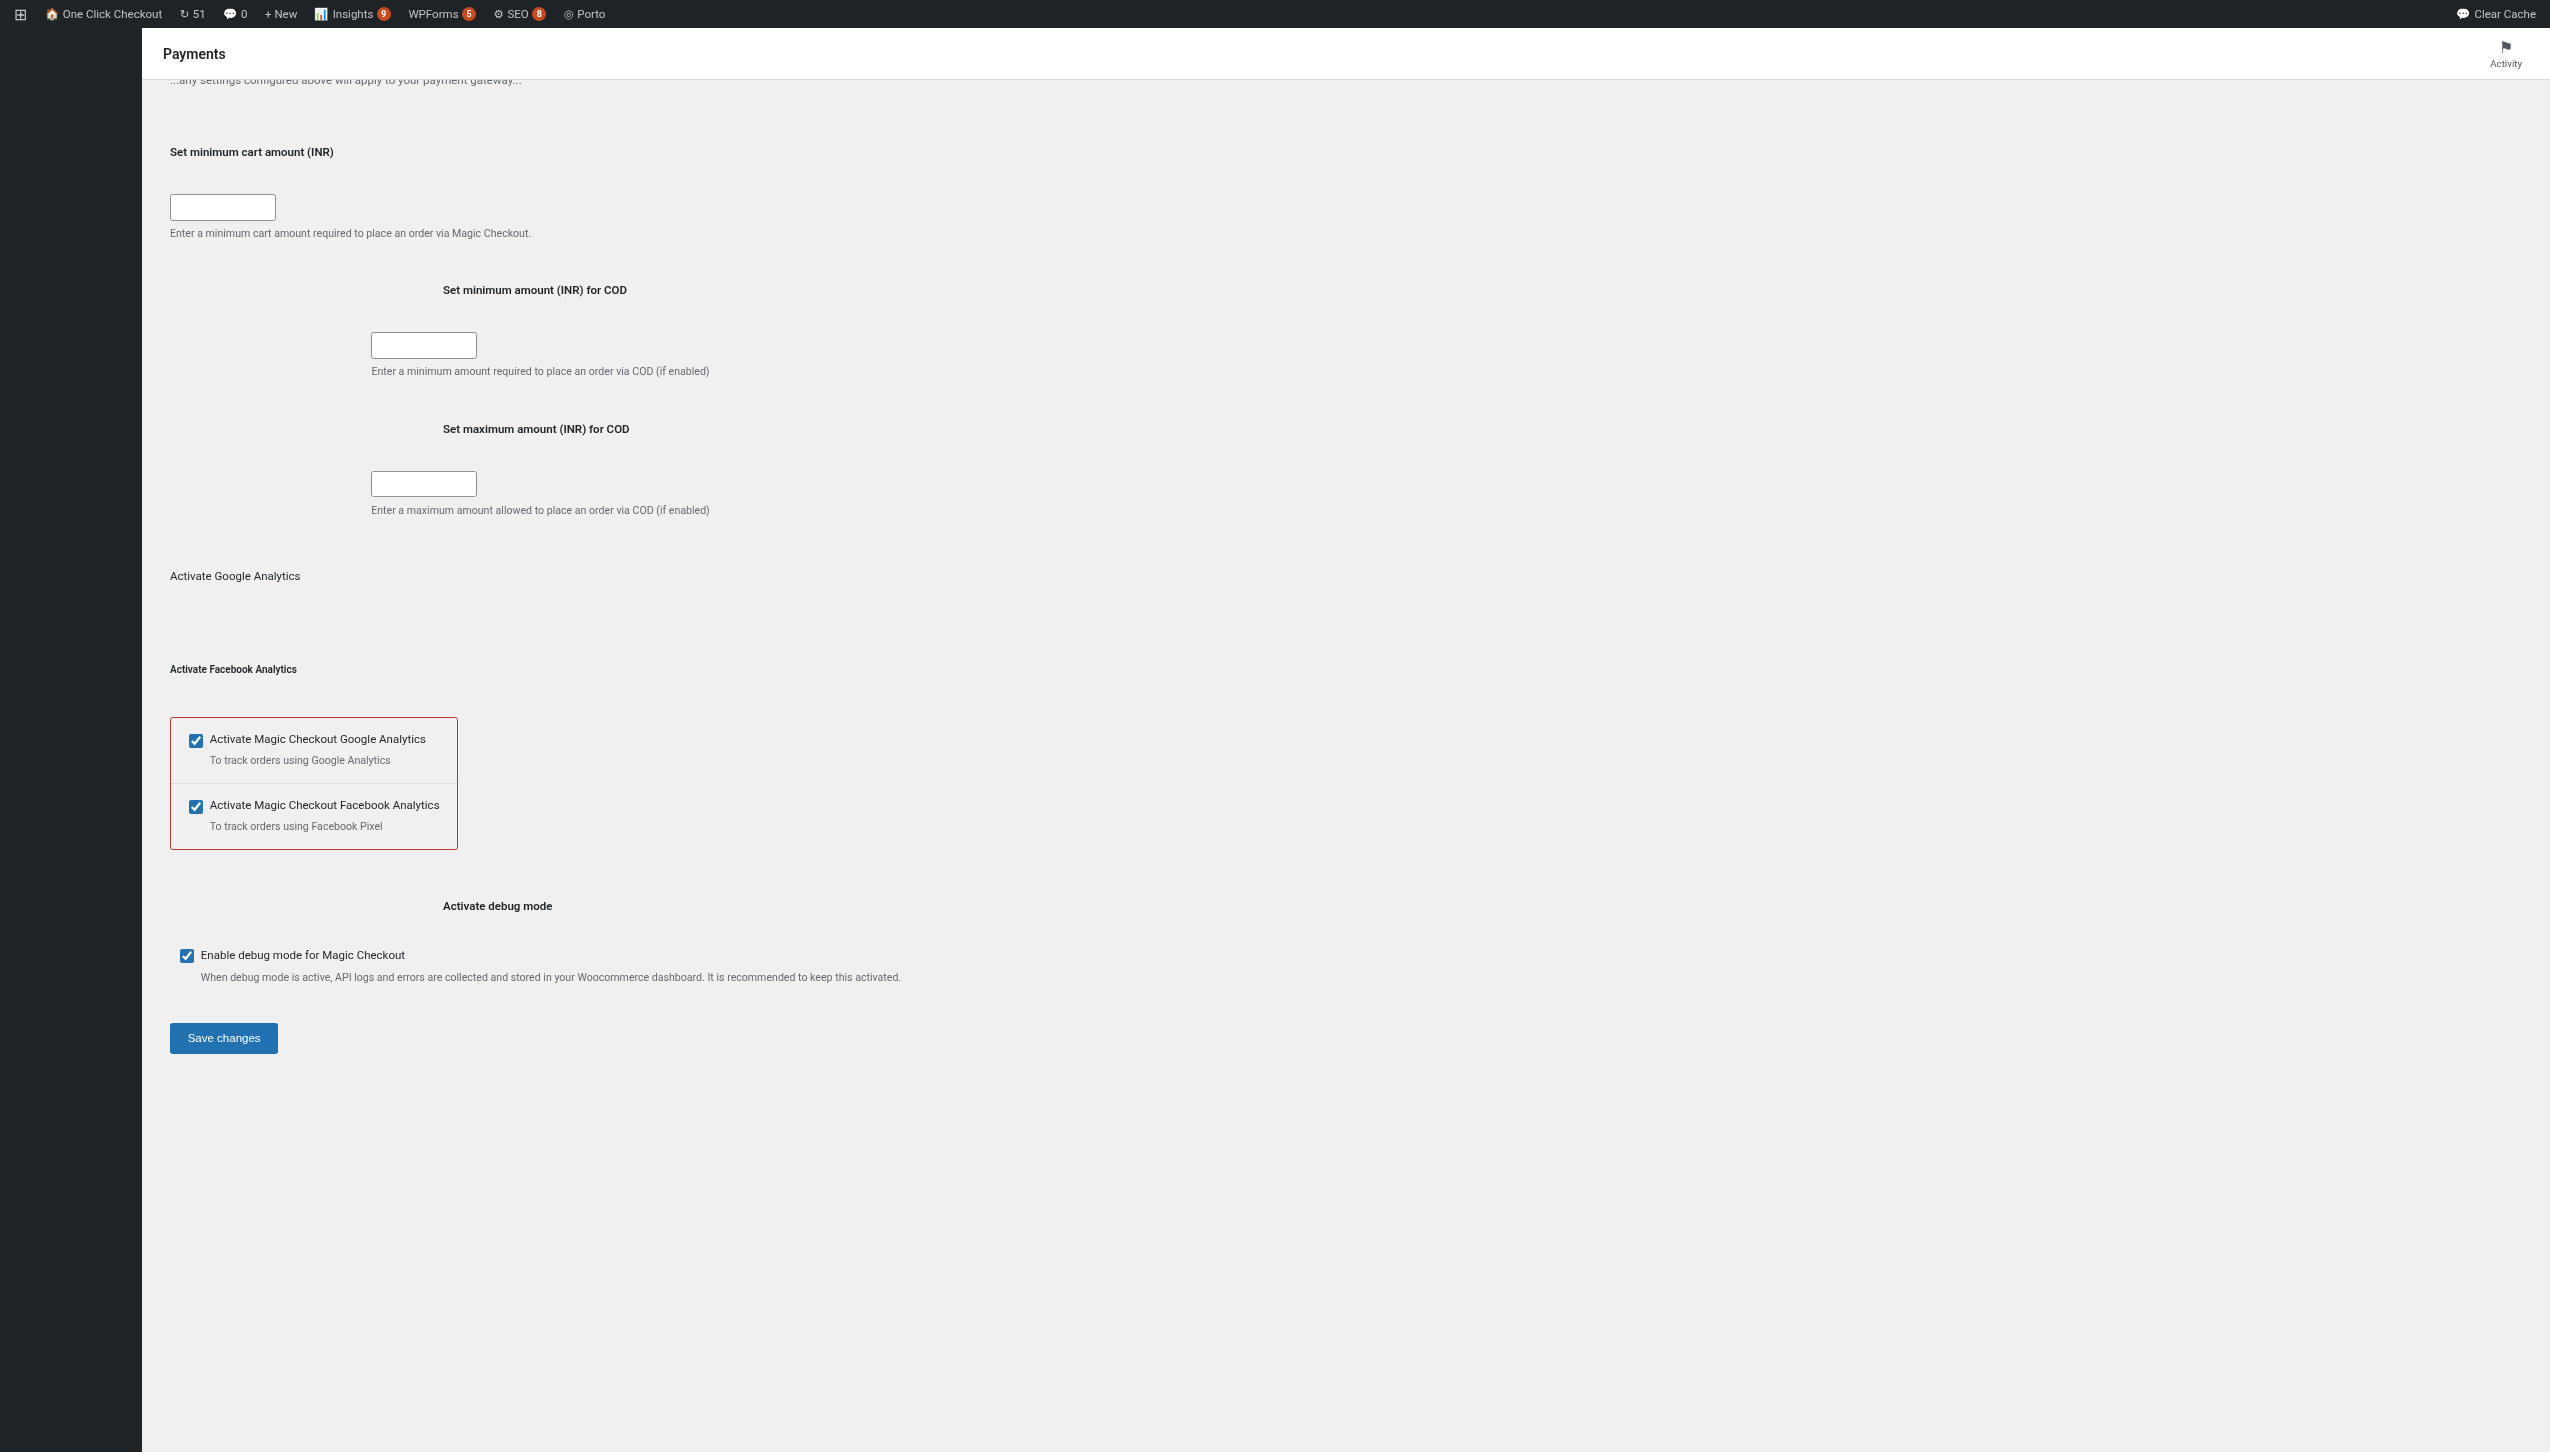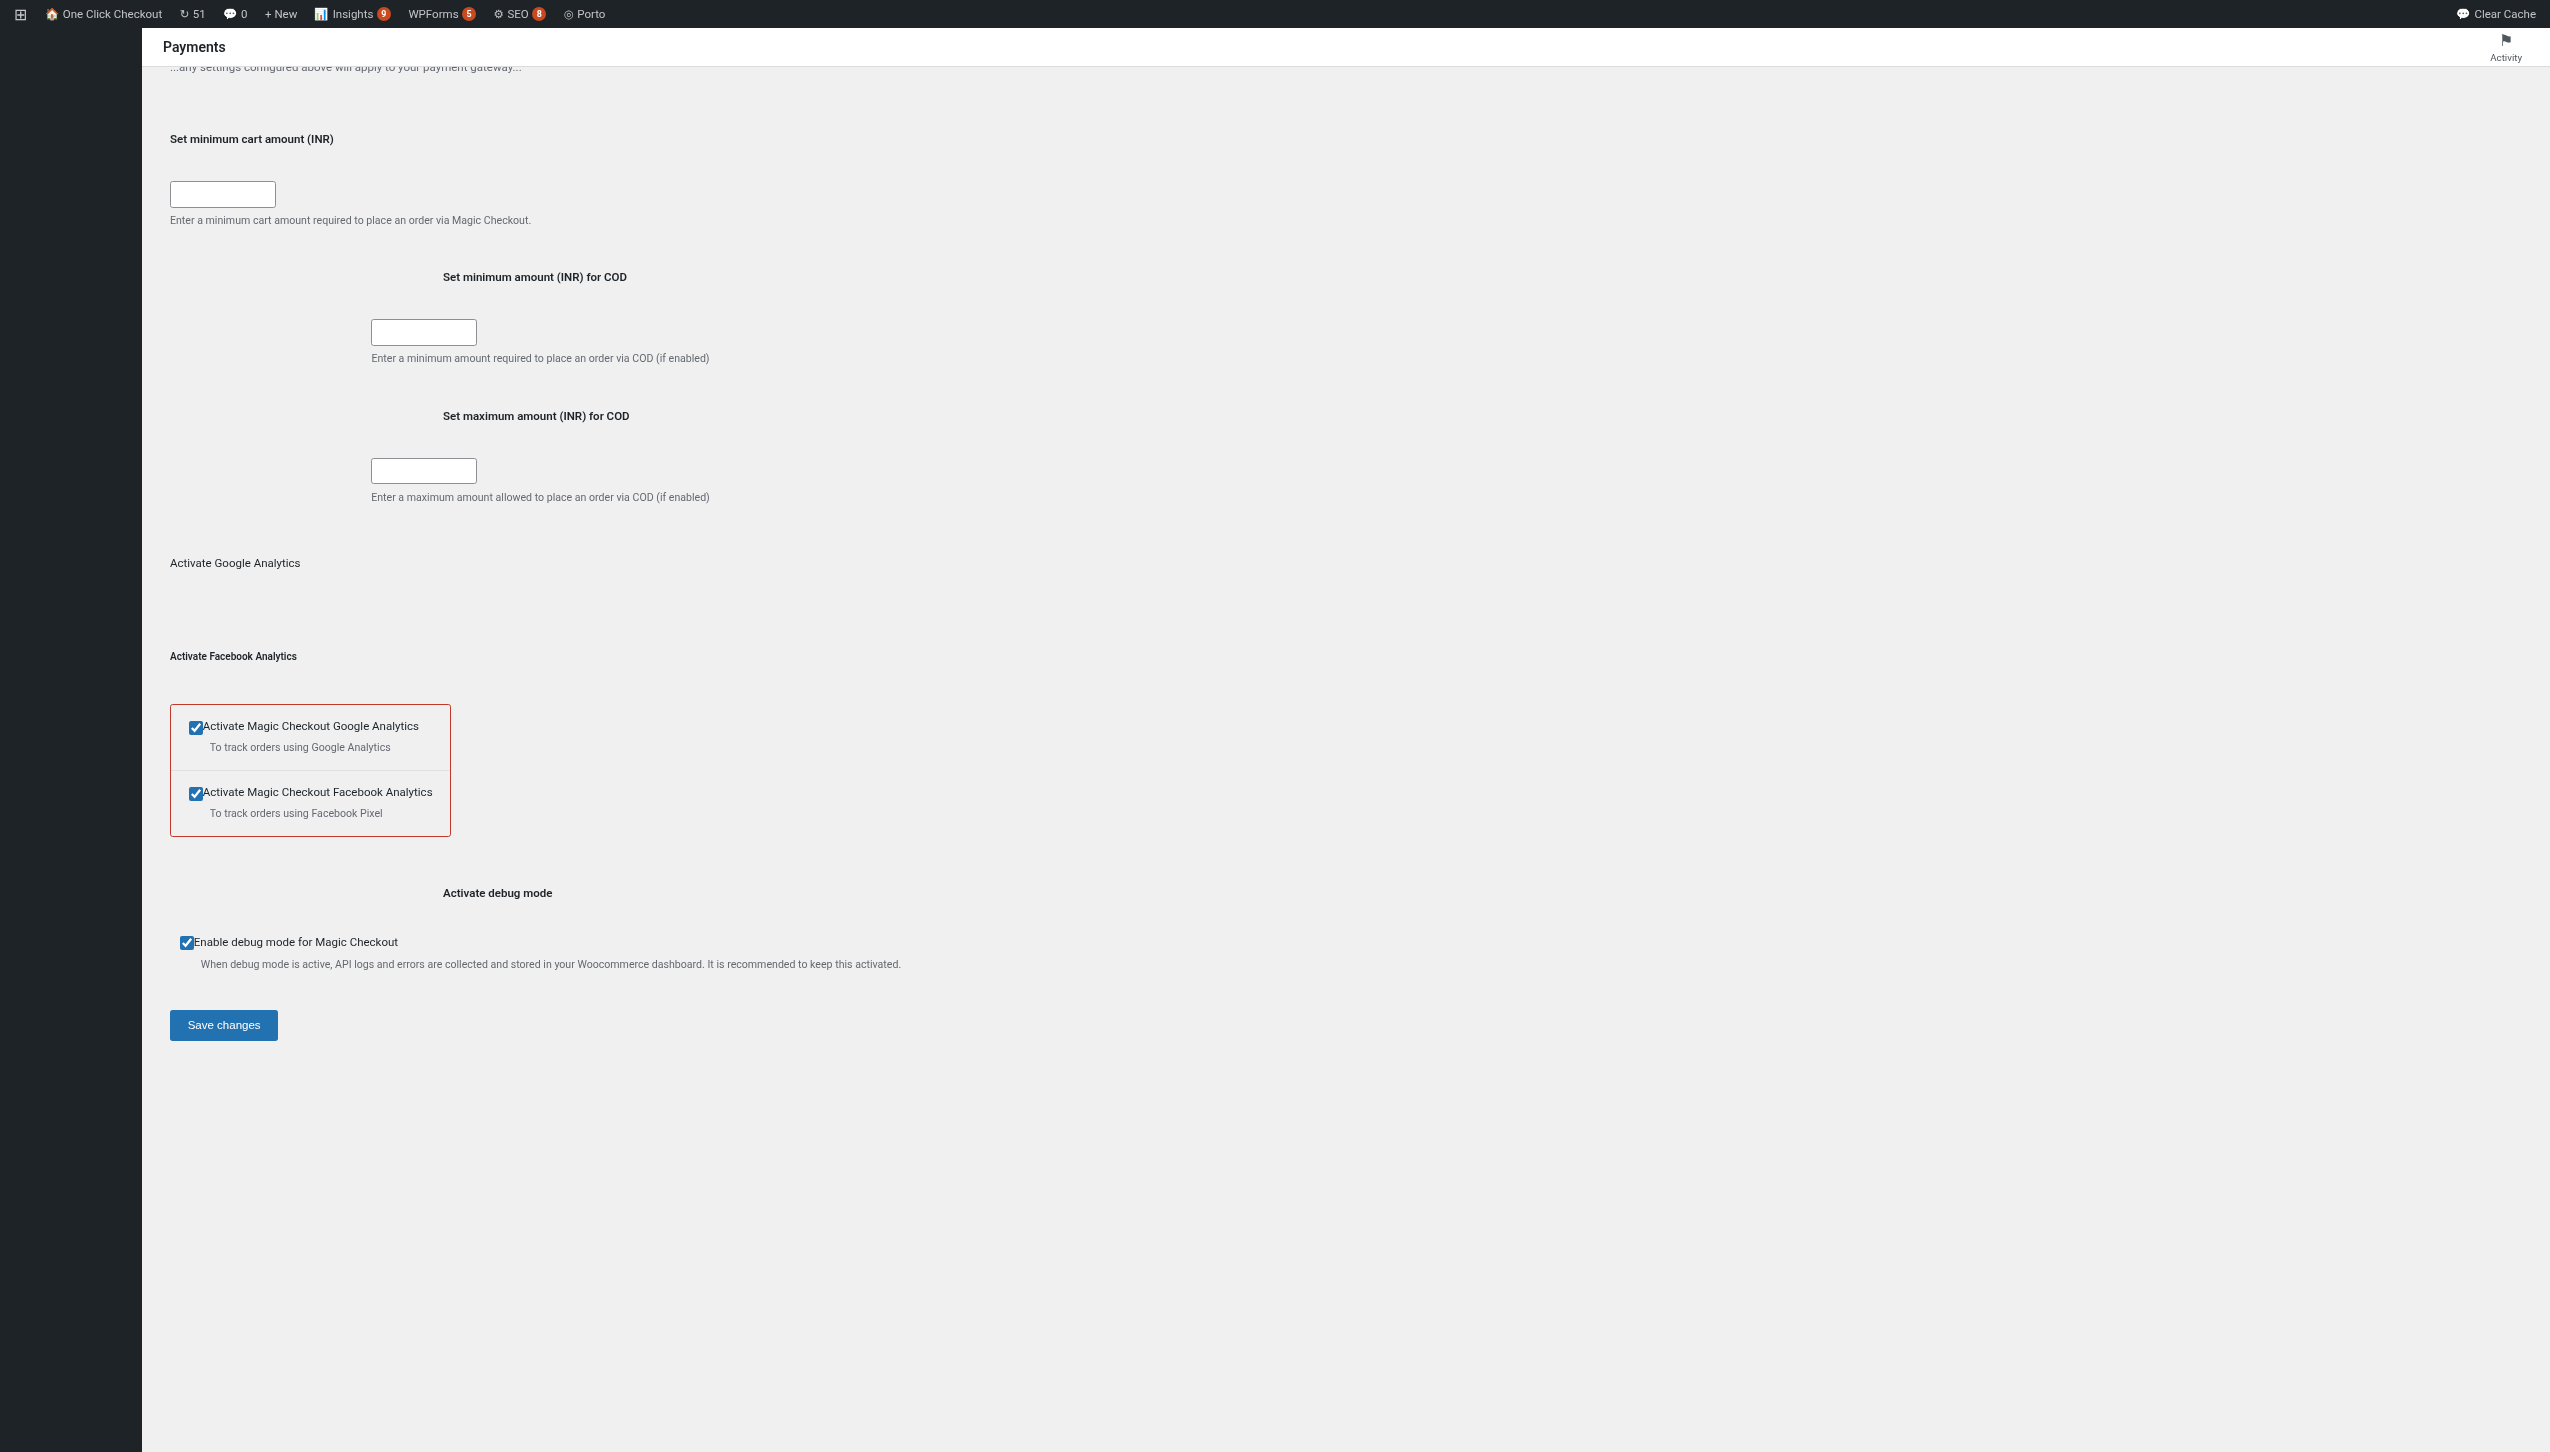--- a/index.html
+++ b/index.html
@@ -59,21 +59,21 @@
     .content-area {
       flex: 1;
       margin-left: 142px;
     }
 
     
     .page-header {
       background: #fff;
       border-bottom: 0.9px solid #dcdcde;
       padding: 0 21px;
-      height: 39px;
+      height: 52px;
       display: flex;
       align-items: center;
       justify-content: space-between;
       position: sticky;
       top: 28px;
       z-index: 100;
     }
     .page-header-title {
       font-size: 14px;
       font-weight: 600;
@@ -156,20 +156,21 @@
       padding: 14px 17.7px;
     }
     .analytics-section + .analytics-section {
       border-top: 0.9px solid #e0e0e0;
     }
 
     
     .checkbox-row {
       display: flex;
       align-items: flex-start;
+      gap: 7px;
       margin-bottom: 5.3px;
     }
     .checkbox-row input[type="checkbox"] {
       width: 14px;
       height: 14px;
       margin-top: 1.8px;
       cursor: pointer;
       accent-color: #2271b1;
       flex-shrink: 0;
     }

